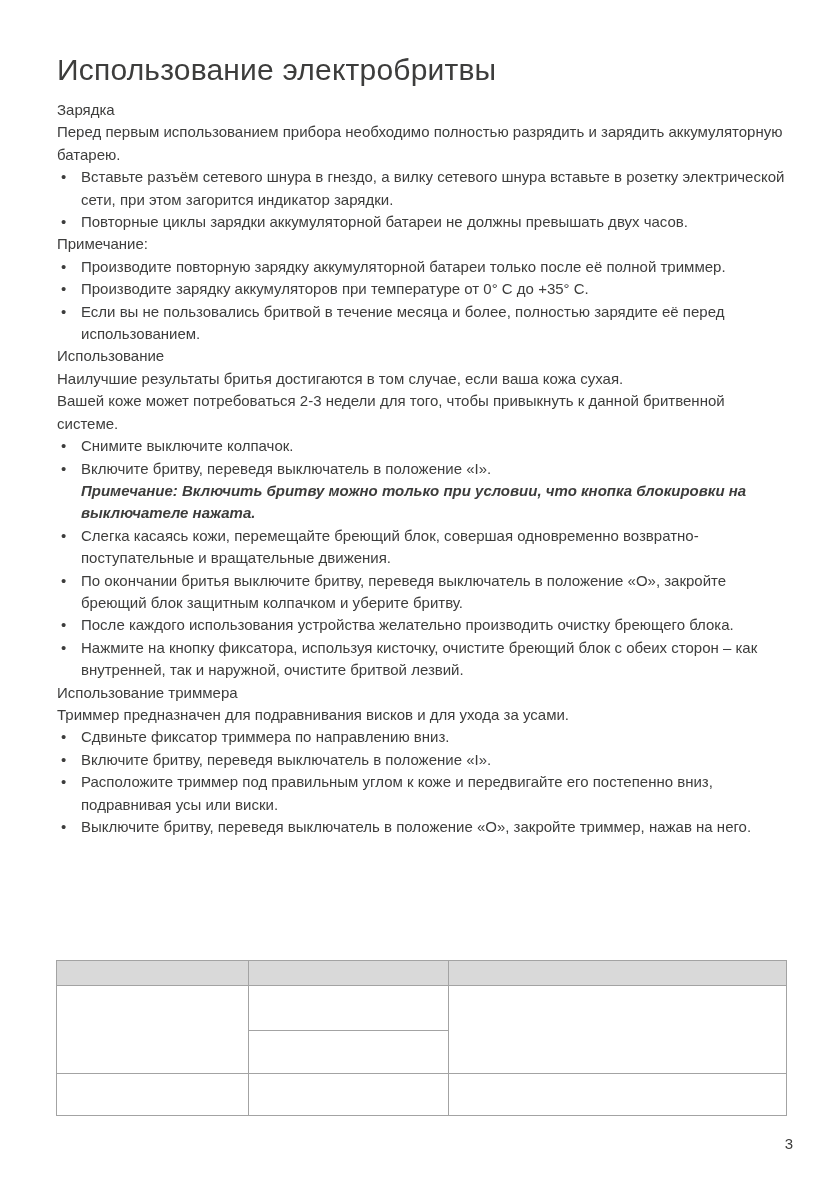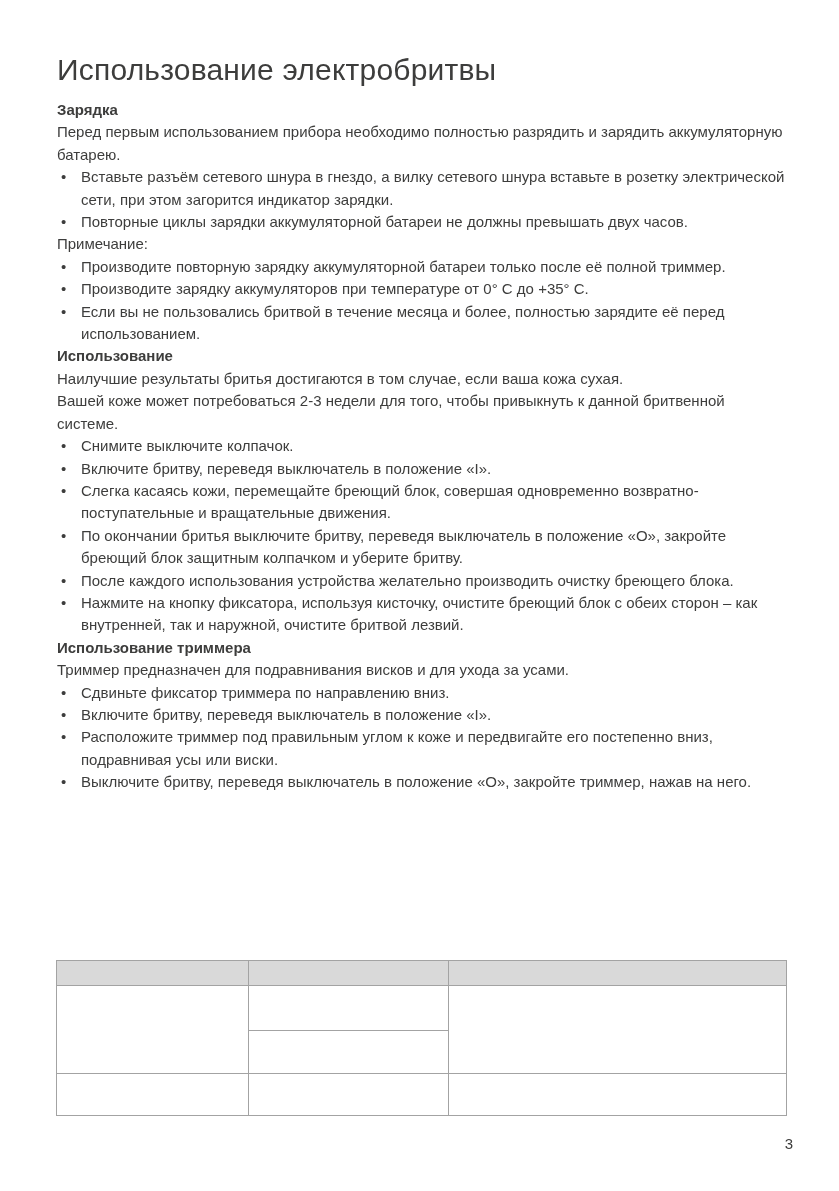--- a/index.html
+++ b/index.html
@@ -22,21 +22,21 @@
   .doc-title {
     font-size: 30px;
     font-weight: 400;
     line-height: 40px;
     letter-spacing: 0.2px;
     color: #3d3d3c;
     margin-bottom: 9px;
   }
   .blocks { font-size: 15px; line-height: 22.4px; }
   .blocks .paragraph { margin: 0; }
-  .blocks .heading { font-weight: 700; }
+  .blocks .heading { font-weight: 400; }
   .blocks .bullet { display: flex; }
   .blocks .bullet .marker { flex: 0 0 24px; padding-left: 4px; }
   .blocks .bullet .btext { flex: 1 1 auto; }
   .blocks .note {
     font-weight: 700;
     font-style: italic;
     padding-left: 24px;
   }
   .data-table {
     position: absolute;
@@ -100,20 +100,21 @@
         <p class="paragraph">Наилучшие результаты бритья достигаются в том случае, если ваша кожа сухая.</p>
         <p class="paragraph">Вашей коже может потребоваться 2-3 недели для того, чтобы привыкнуть к данной бритвенной системе.</p>
         <div class="bullet">
           <span class="marker">•</span>
           <span class="btext">Снимите выключите колпачок.</span>
         </div>
         <div class="bullet">
           <span class="marker">•</span>
           <span class="btext">Включите бритву, переведя выключатель в положение «I».</span>
         </div>
+        <p class="note">Примечание: Включить бритву можно только при условии, что кнопка блокировки на выключателе нажата.</p>
         <div class="bullet">
           <span class="marker">•</span>
           <span class="btext">Слегка касаясь кожи, перемещайте бреющий блок, совершая одновременно возвратно-поступательные и вращательные движения.</span>
         </div>
         <div class="bullet">
           <span class="marker">•</span>
           <span class="btext">По окончании бритья выключите бритву, переведя выключатель в положение «О», закройте бреющий блок защитным колпачком и уберите бритву.</span>
         </div>
         <div class="bullet">
           <span class="marker">•</span>

